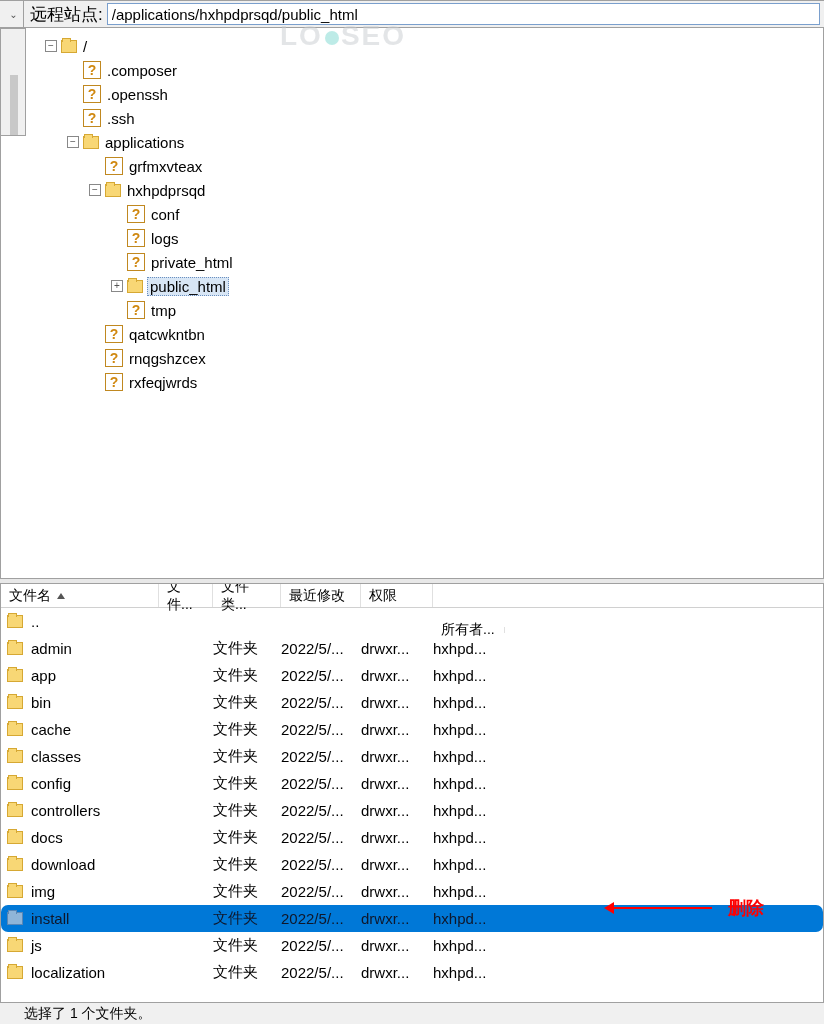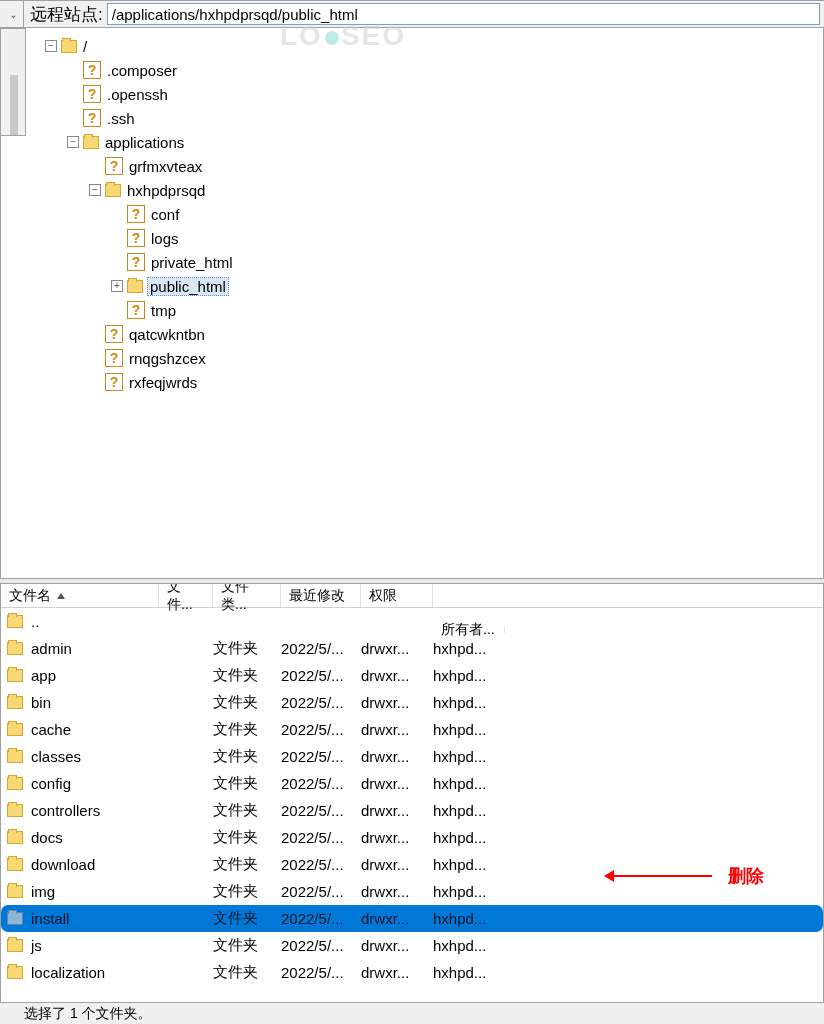--- a/index.html
+++ b/index.html
@@ -41,21 +41,21 @@
 .row.sel { background: #0078d7; color: #0f172a; border-radius: 7px; }
 .row .cn { width: 152px; display: flex; align-items: center; gap: 4px; font-size: 15px; }
 .row .cs { width: 54px; }
 .row .ct { width: 68px; font-size: 15px; }
 .row .cd { width: 80px; font-size: 15px; }
 .row .cp { width: 72px; font-size: 15px; }
 .row .co { width: 72px; font-size: 15px; }
 .status-bar { height: 34px; background: #f0f0f0; border-top: 1px solid #a0a0a0; padding: 2px 24px; font-size: 14px; }
 .watermark { position: absolute; left: 280px; top: 20px; font-size: 28px; font-weight: bold; color: #c8ccd0; opacity: 0.5; pointer-events: none; letter-spacing: 2px; }
 .watermark .dot { display: inline-block; width: 14px; height: 14px; border-radius: 50%; background: #7dd9d0; margin: 0 2px; vertical-align: middle; }
-.annotation { position: absolute; right: 60px; top: 864px; display: flex; align-items: center; pointer-events: none; }
+.annotation { position: absolute; right: 60px; top: 896px; display: flex; align-items: center; pointer-events: none; }
 .arrow-line { width: 100px; height: 2px; background: #f00; position: relative; }
 .arrow-line::before { content: ''; position: absolute; left: -8px; top: -5px; border-right: 10px solid #f00; border-top: 6px solid transparent; border-bottom: 6px solid transparent; }
 .annotation-text { color: #f00; font-size: 18px; font-weight: bold; margin-left: 16px; }
 </style>
 </head>
 <body>
 
 <div class="watermark">LO<span class="dot"></span>SEO</div>
 
 <div class="toolbar">

